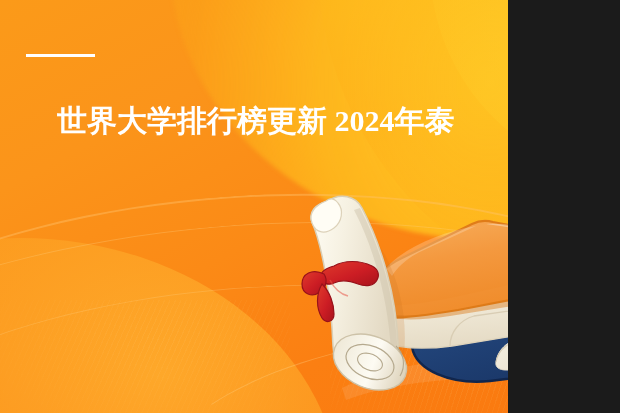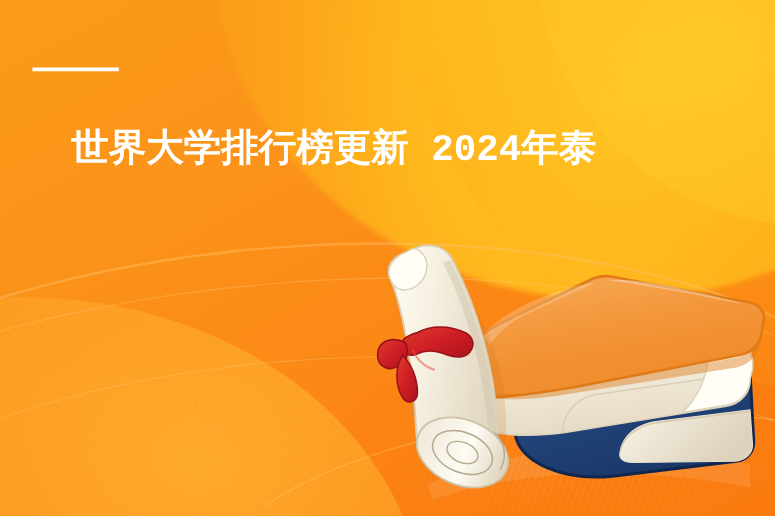--- a/index.html
+++ b/index.html
@@ -2,24 +2,24 @@
 <html><head>
 <meta charset="utf-8">
 <style>
   html, body {
     margin: 0;
     padding: 0;
     background: #1b1b1b;
   }
   #banner {
     position: relative;
-    width: 620px;
+    width: 508px;
     height: 413px;
     overflow: hidden;
-    font-family: Liberation Mono, monospace;
+    font-family: Liberation Serif, serif;
     background: #8b5cf6;
   }
 
   
   .bg-base {
     position: absolute;
     inset: 0;
     background: linear-gradient(152deg,
                 #fb9a19 0%,
                 #fb941a 28%,

